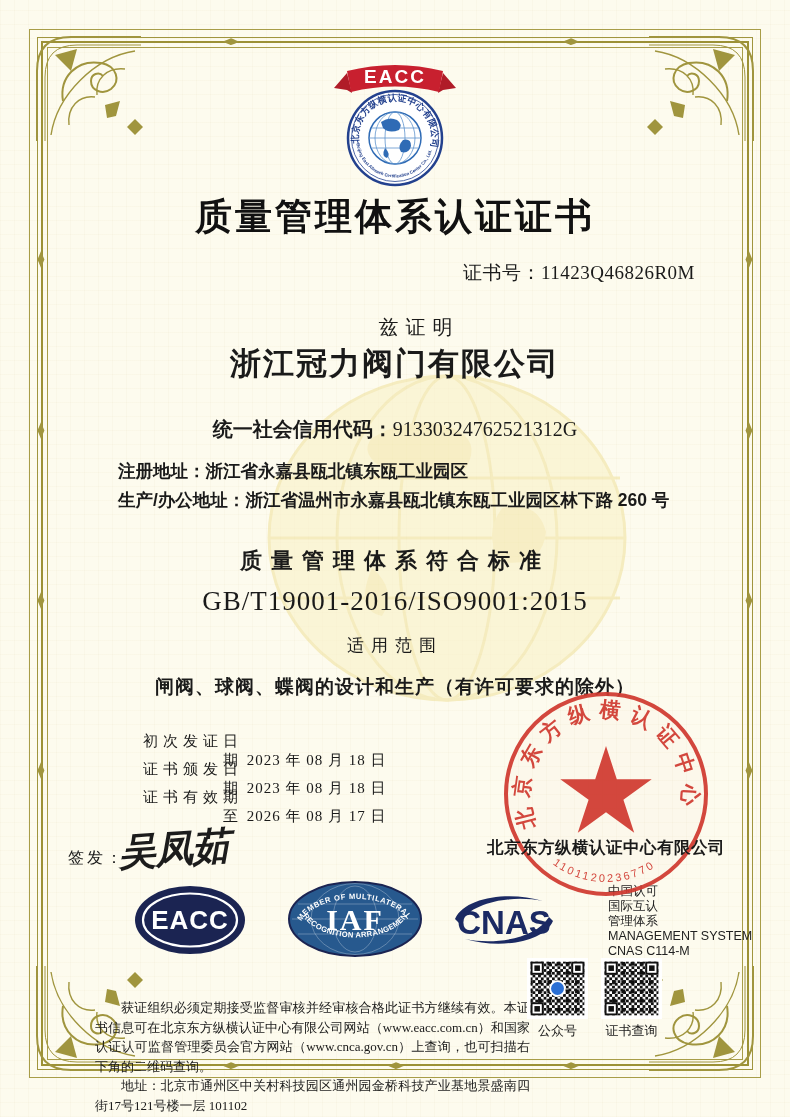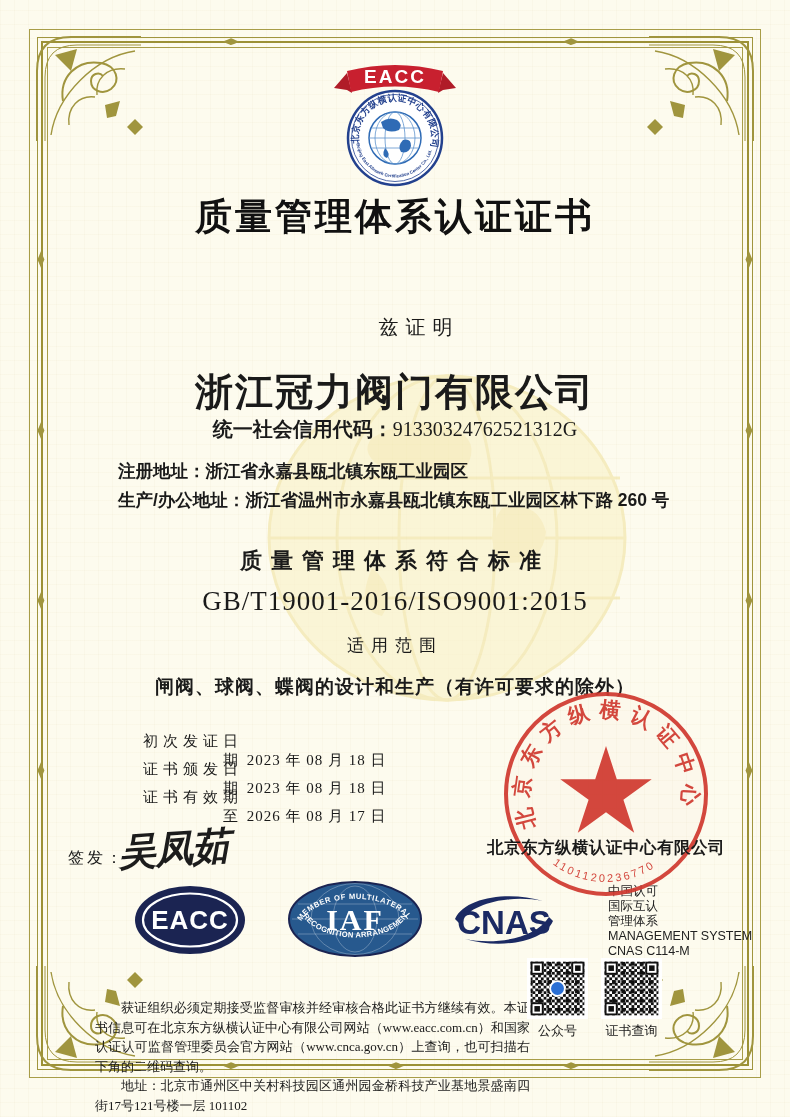--- a/index.html
+++ b/index.html
@@ -25,21 +25,21 @@
   .c-br{right:31px;bottom:41px;transform:scale(-1,-1);}
   .edge-orn{position:absolute;color:#a0953e;font-size:9px;line-height:9px;width:12px;text-align:center;}
   .edge-v{transform:scaleY(2.4);}
   .edge-h{transform:scaleX(2.4);}
   
   .ctr{left:0;right:0;text-align:center;}
   .title{top:192px;font-size:37px;font-weight:700;letter-spacing:3px;color:#111;
          font-family:"Liberation Sans","DejaVu Sans",sans-serif;}
   .certno{top:260px;right:95px;font-size:19px;letter-spacing:.5px;}
   .certify{top:314px;font-size:20px;letter-spacing:7px;padding-left:48px;}
-  .company{top:367px;font-size:38px;font-weight:700;letter-spacing:2px;
+  .company{top:343px;font-size:31px;font-weight:700;letter-spacing:2px;
            font-family:"Liberation Sans","DejaVu Sans",sans-serif;text-align:center;}
   .credit{top:416px;font-size:20px;}
   .credit .lab{font-family:"Liberation Sans","DejaVu Sans",sans-serif;font-weight:600;}
   .addr{left:118px;font-size:17.5px;font-weight:600;
         font-family:"Liberation Sans","DejaVu Sans",sans-serif;}
   .std-head{top:546px;font-size:22px;font-weight:600;letter-spacing:9px;}
   .std-code{top:586px;font-size:27px;letter-spacing:1px;}
   .scope-head{top:634px;font-size:17px;letter-spacing:7px;}
   .scope{top:674px;font-size:19px;font-weight:600;letter-spacing:1px;
          font-family:"Liberation Sans","DejaVu Sans",sans-serif;}
@@ -205,20 +205,23 @@
       <g>
         <path d="M18,15 L5,30 L18,32 L23,35 Z" fill="#b01c28"></path>
         <path d="M114,15 L127,30 L114,32 L109,35 Z" fill="#b01c28"></path>
         <path d="M18,13 Q66,1 114,13 L110,34 Q66,23 22,34 Z" fill="#c8202f"></path>
       </g>
       <text x="66" y="25" text-anchor="middle" font-size="19" font-weight="bold" fill="#ffffff" letter-spacing="2" font-family="Liberation Sans, sans-serif">EACC</text>
     </svg>
 
     <div class="abs ctr title">质量管理体系认证证书</div>
 
+    <div class="abs certno">
+      <span>证书号：</span><span>11423Q46826R0M</span>
+    </div>
 
     <div class="abs ctr certify">兹证明</div>
     <div class="abs ctr company">浙江冠力阀门有限公司</div>
 
     <div class="abs ctr credit">
       <span class="lab">统一社会信用代码：</span><span>91330324762521312G</span>
     </div>
 
     <div class="abs addr" style="top:459px">
       <span>注册地址：</span><span>浙江省永嘉县瓯北镇东瓯工业园区</span>

